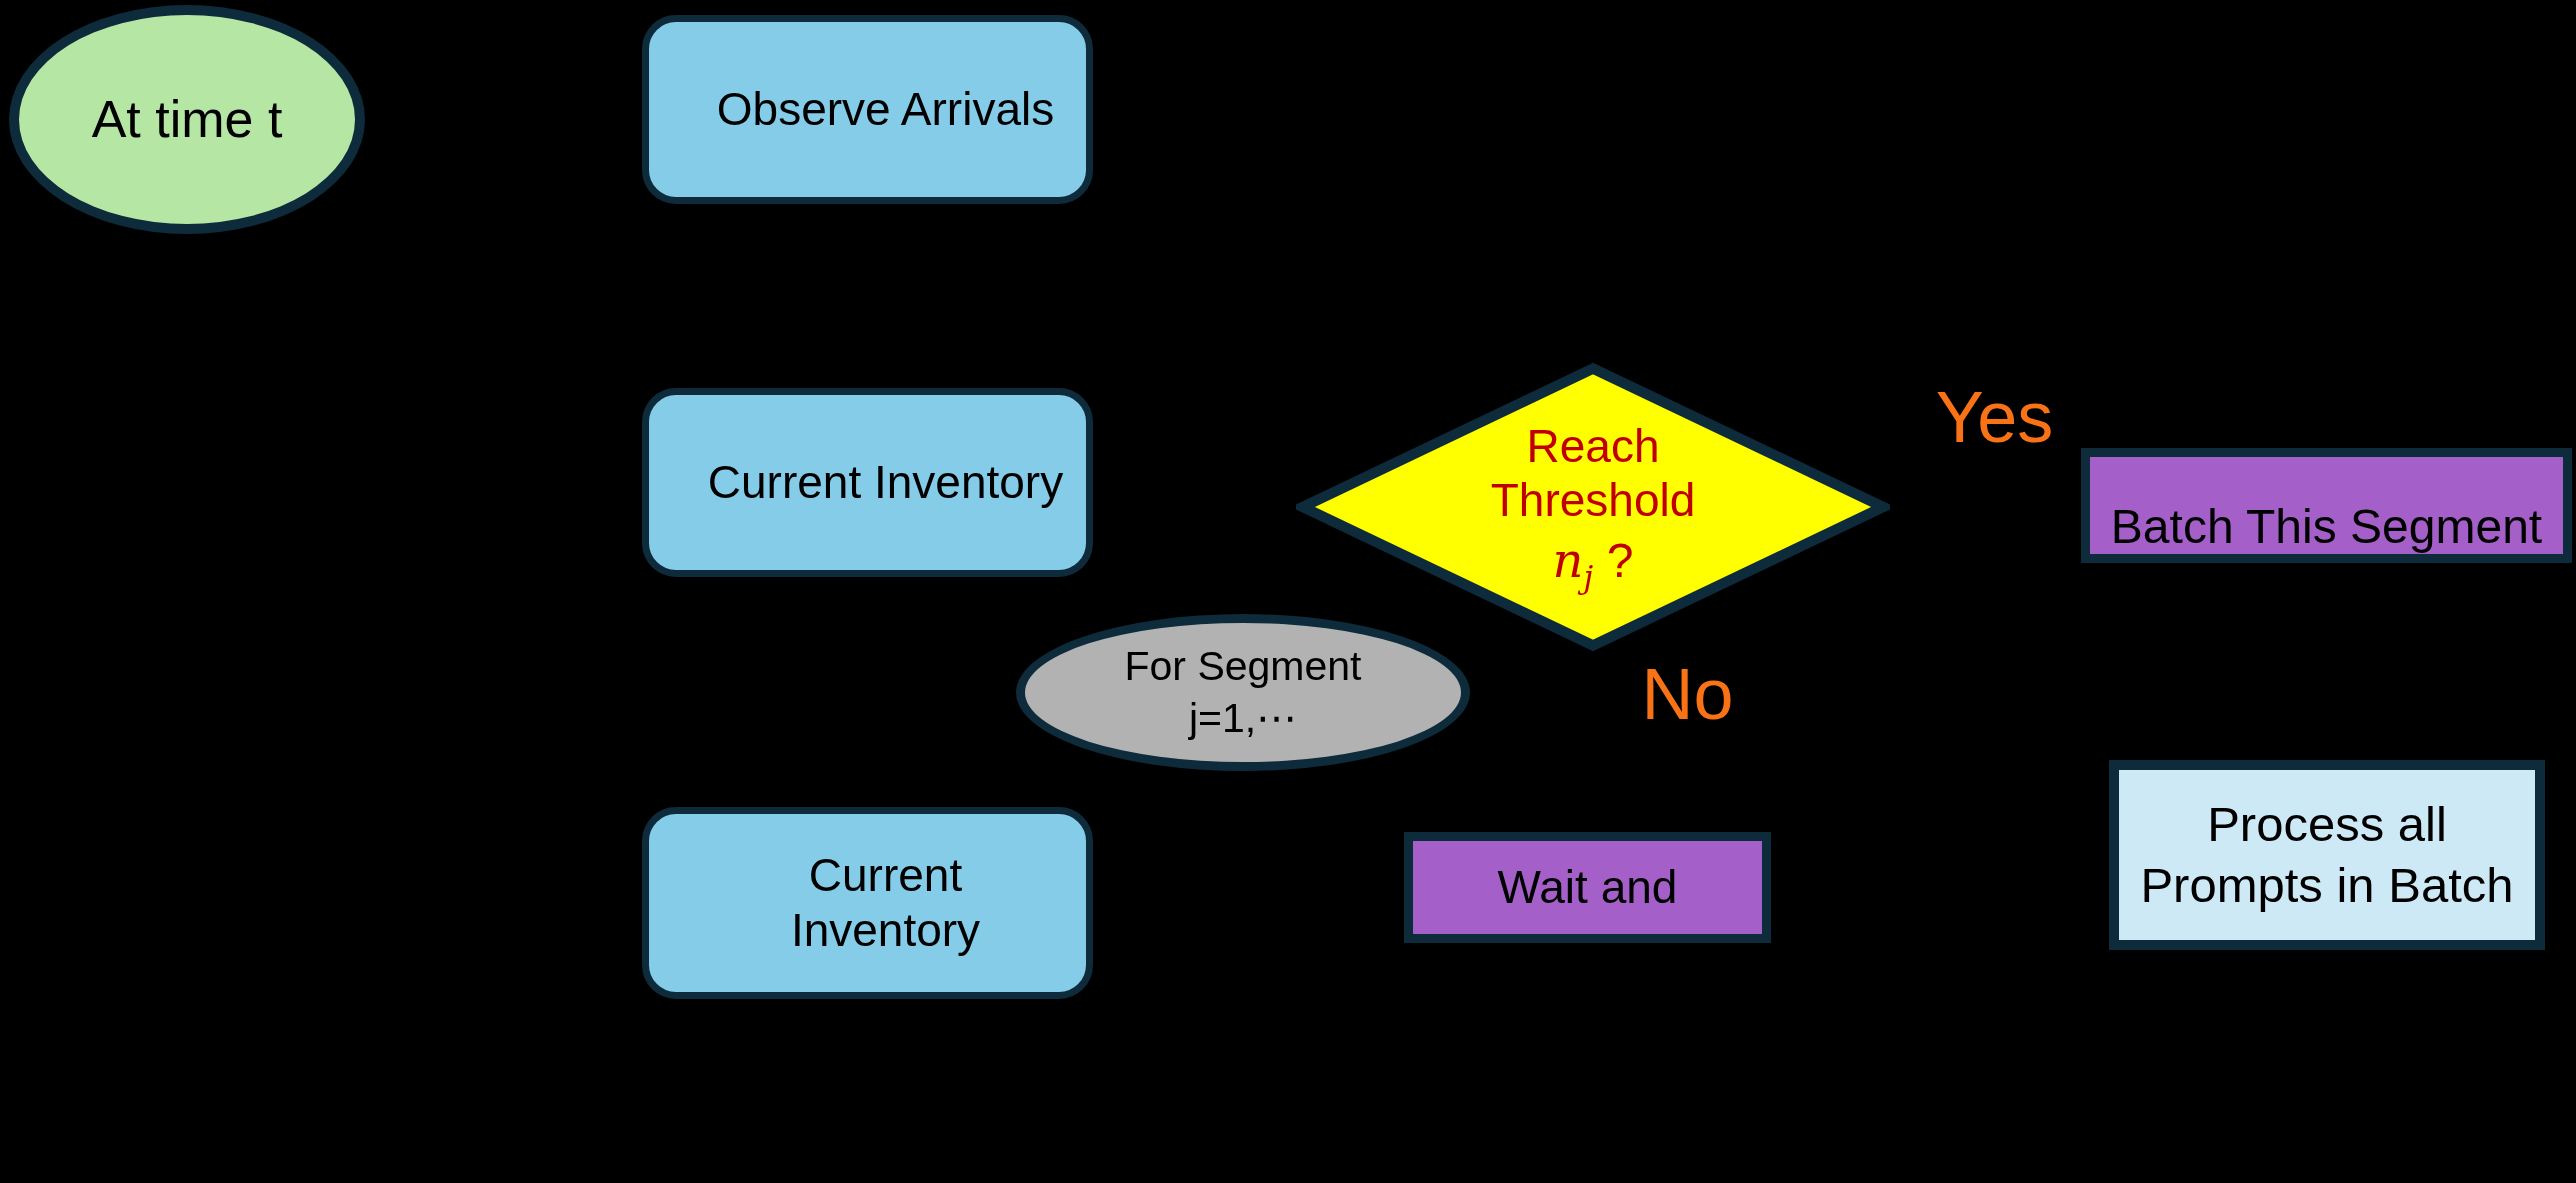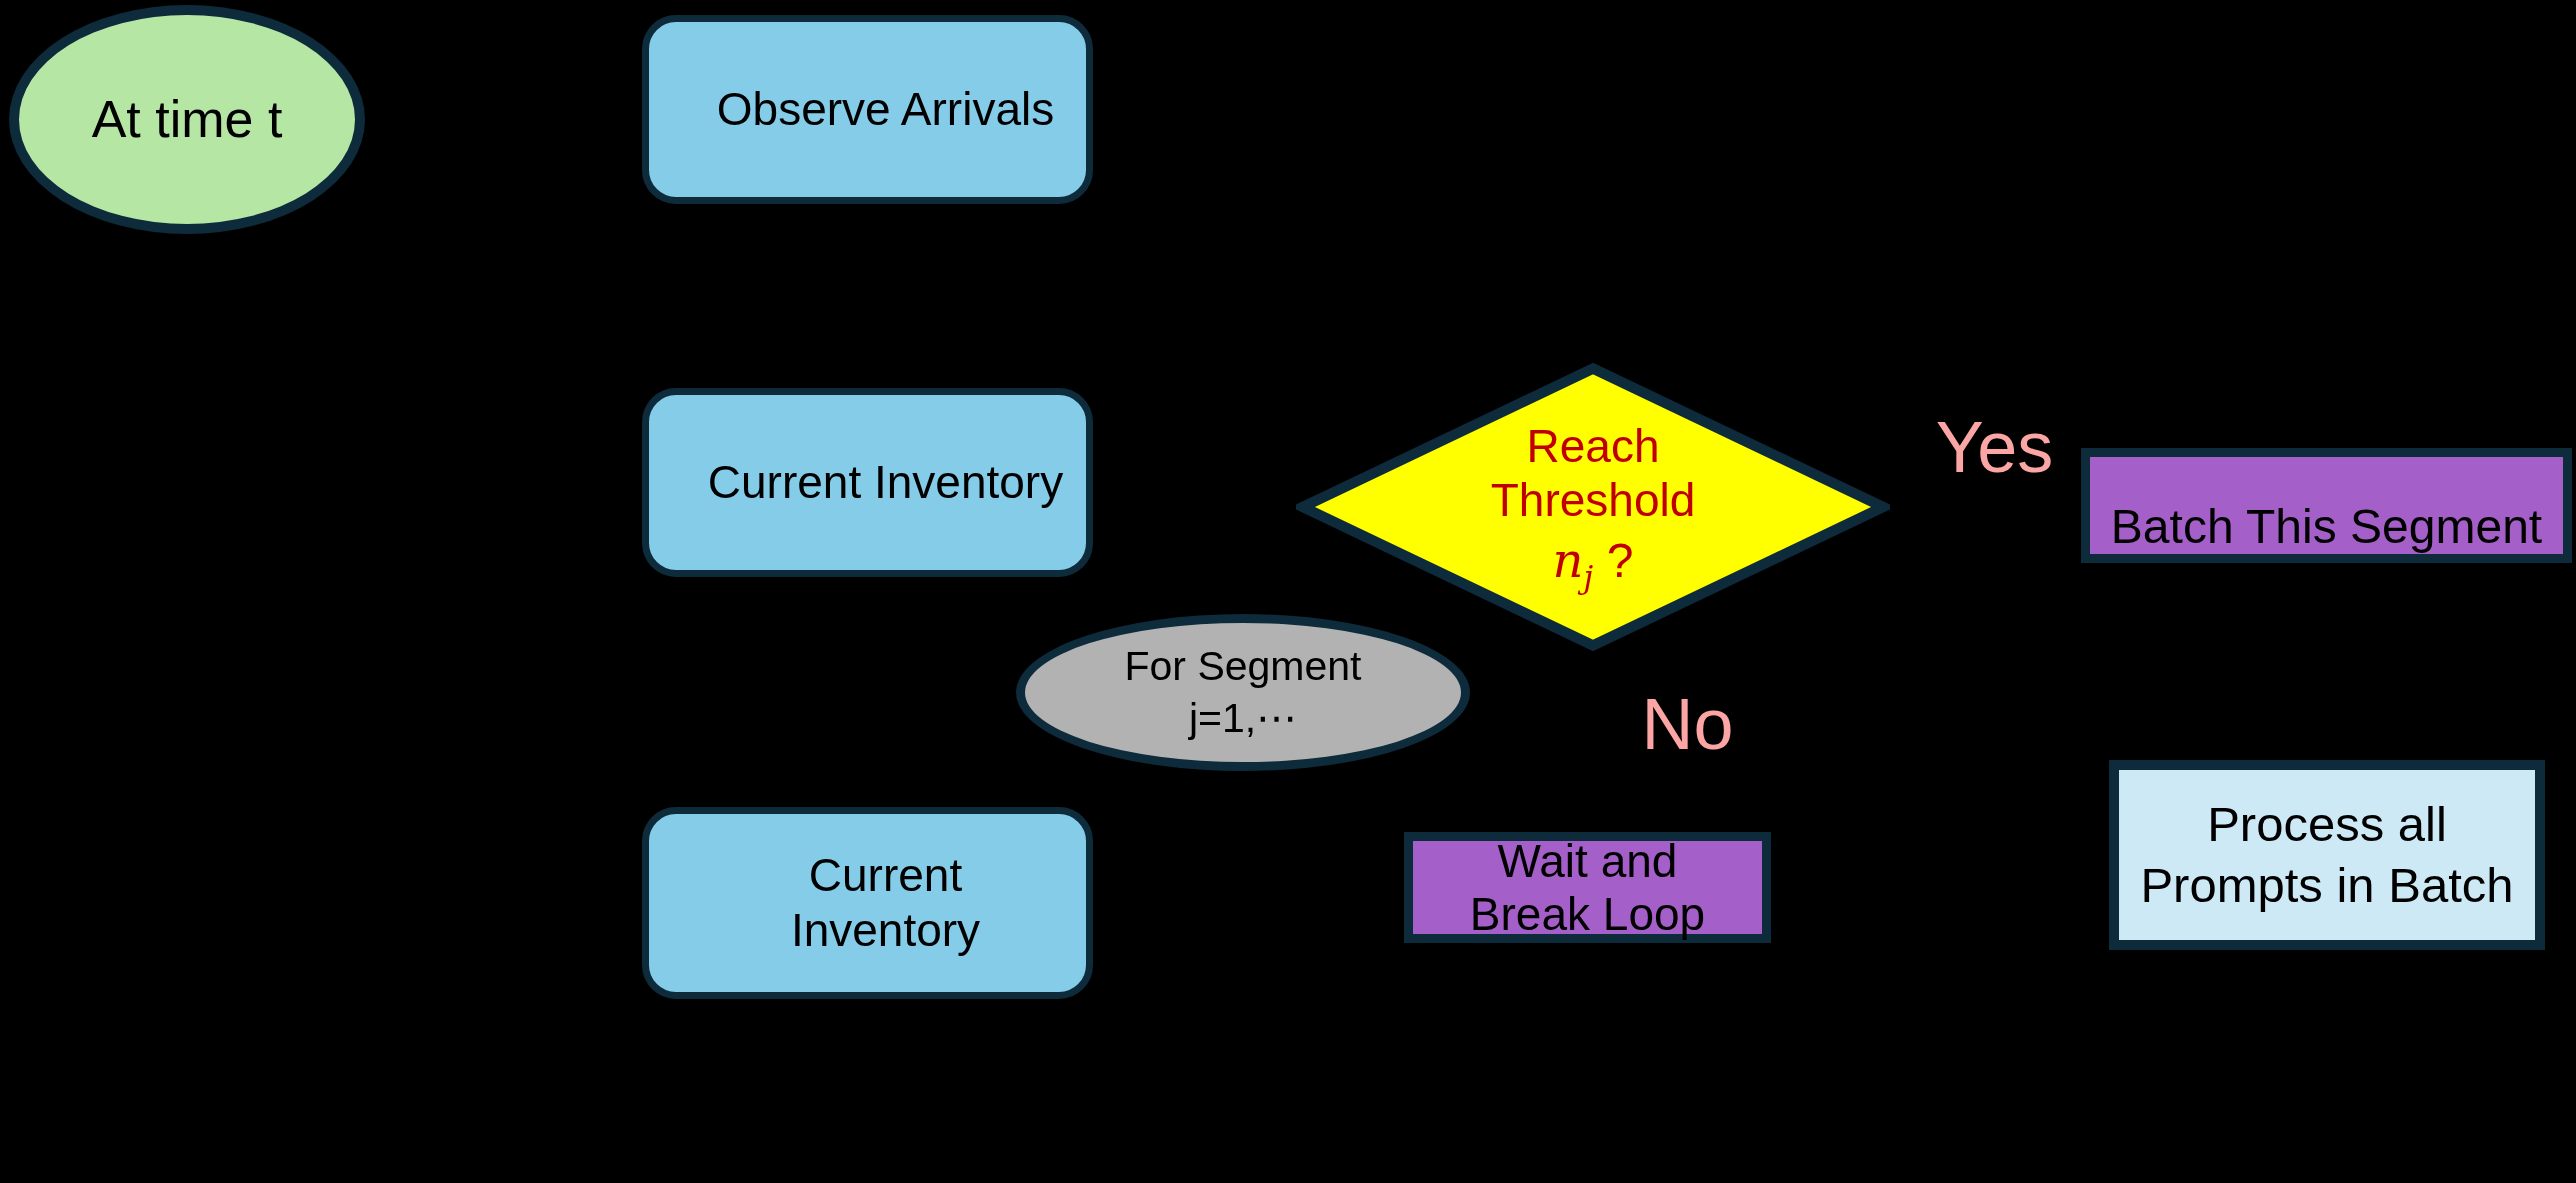--- a/index.html
+++ b/index.html
@@ -97,28 +97,27 @@
   }
   .math-sub {
     font-family: "DejaVu Serif", serif;
     font-style: italic;
     font-size: 0.65em;
   }
   .math-q { margin-left: 13.5px; }
   
   .edge-label {
     position: absolute;
-    color: #fca5a5;
+    color: #f97316;
     font-size: 72px;
     line-height: 1;
     display: flex;
     align-items: center;
     justify-content: center;
     text-align: center;
-    margin-top: 30px;
   }
   .yes-label { left: 1916px; top: 376px; width: 157px; height: 82px; }
   .no-label  { left: 1624px; top: 653px; width: 127px; height: 82px; }
 </style>
 </head>
 <body>
 
 <div class="canvas">
 
   <div class="node ellipse green-ellipse">
@@ -156,21 +155,20 @@
     <span>For Segment</span>
     <span>j=1,⋯</span>
   </div>
 
   <div class="node purple-box batch-box">
     <span>Batch This Segment</span>
   </div>
 
   <div class="node purple-box wait-box">
     <span>Wait and</span>
-    <span>Break Loop</span>
   </div>
 
   <div class="node lightblue-box">
     <span>Process all</span>
     <span>Prompts in Batch</span>
   </div>
 
 </div>
 
 

